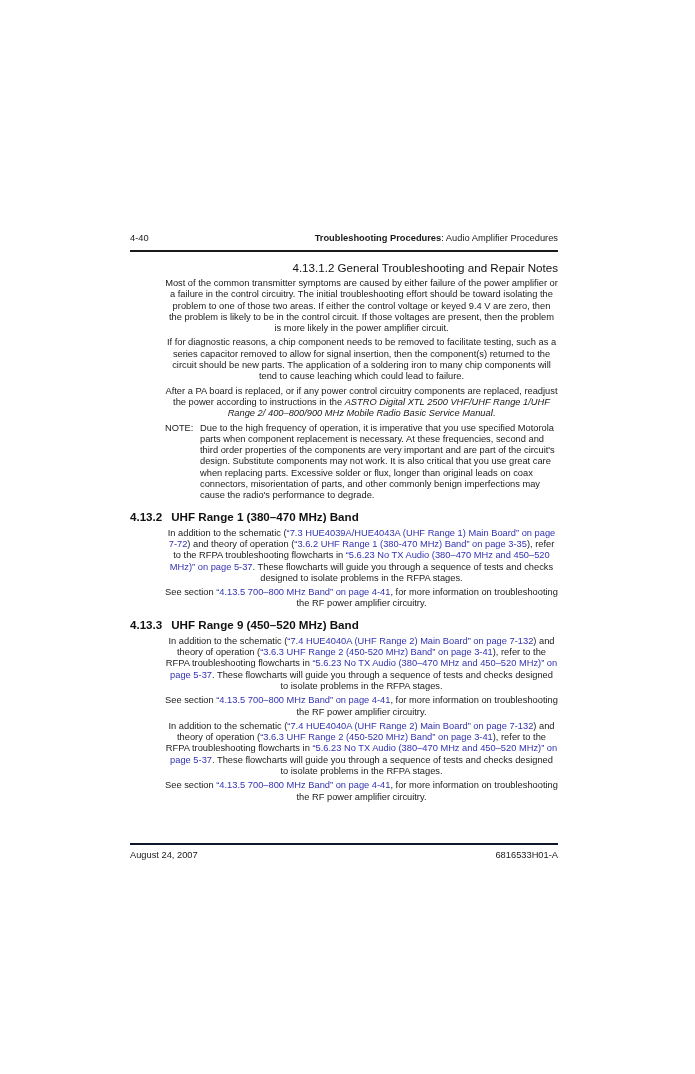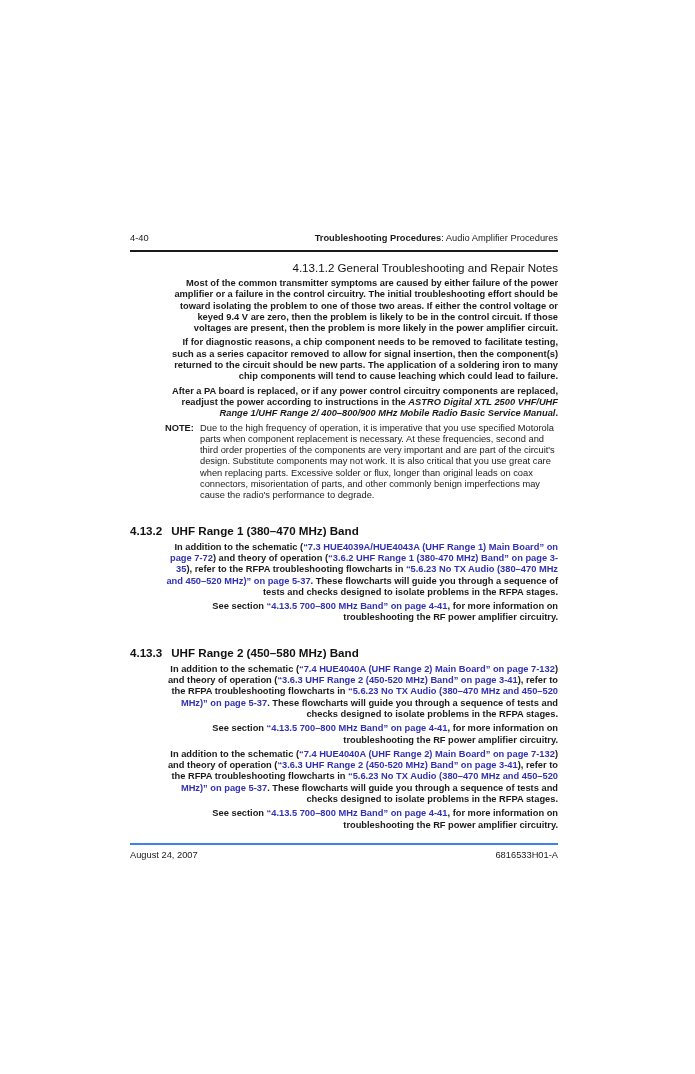--- a/index.html
+++ b/index.html
@@ -14,38 +14,38 @@
   
   .running-header{
     display:flex;justify-content:space-between;align-items:baseline;
     font-size:9.3px;line-height:11px;
     padding-bottom:6px;border-bottom:2px solid #1a1a1a;
   }
   .running-header .chapter b{font-weight:bold;text-align:center;}
   
   .h-light{font-size:11.6px;line-height:14px;font-weight:normal;margin:9px 0 3px 0;color:#111;text-align:right;}
   .h-bold{font-size:11.6px;line-height:14px;font-weight:bold;margin:8px 0 4px 0;color:#111;}
-  .h-bold .h-num{display:inline-block;margin-right:9px;margin-top:14px;}
+  .h-bold .h-num{display:inline-block;margin-right:9px;}
   
   .para{
     margin:0 0 3px 35px;width:393px;
-    font-size:9.3px;line-height:11.3px;text-align:right;font-weight:bold;
+    font-size:9.3px;line-height:11.3px;text-align:center;
   }
   .note{
     display:flex;margin:0 0 3px 35px;width:393px;
     font-size:9.3px;line-height:11.3px;
   }
-  .note-label{flex:0 0 35px;font-weight:bold;}
+  .note-label{flex:0 0 35px;font-weight:normal;}
   .note-body{flex:1;}
   .it{font-style:italic;}
   a.xref{color:var(--link,#3232b0);text-decoration:none;cursor:pointer;}
   
   .running-footer{
     position:absolute;left:130px;top:843px;width:428px;
-    border-top:2px solid #3b82f6;padding-top:5px;
+    border-top:2px solid #0f172a;padding-top:5px;
     display:flex;justify-content:space-between;
     font-size:9.3px;line-height:11px;
   }
 </style>
 </head>
 <body>
 
 <div class="page">
   <div class="content">
 
@@ -64,21 +64,21 @@
             <span class="note-label">NOTE:</span>
             <div class="note-body">Due to the high frequency of operation, it is imperative that you use specified Motorola parts when component replacement is necessary. At these frequencies, second and third order properties of the components are very important and are part of the circuit's design. Substitute components may not work. It is also critical that you use great care when replacing parts. Excessive solder or flux, longer than original leads on coax connectors, misorientation of parts, and other commonly benign imperfections may cause the radio's performance to degrade.</div>
           </div>
         </section>
         <section>
           <div class="h-bold"><span class="h-num">4.13.2</span><span>UHF Range 1 (380–470 MHz) Band</span></div>
           <div class="para"><span>In addition to the schematic (</span><a class="xref" href="#">“7.3 HUE4039A/HUE4043A (UHF Range 1) Main Board” on page 7-72</a><span>) and theory of operation (</span><a class="xref" href="#">“3.6.2 UHF Range 1 (380-470 MHz) Band” on page 3-35</a><span>), refer to the RFPA troubleshooting flowcharts in </span><a class="xref" href="#">“5.6.23 No TX Audio (380–470 MHz and 450–520 MHz)” on page 5-37</a><span>. These flowcharts will guide you through a sequence of tests and checks designed to isolate problems in the RFPA stages.</span></div>
           <div class="para"><span>See section </span><a class="xref" href="#">“4.13.5 700–800 MHz Band” on page 4-41</a><span>, for more information on troubleshooting the RF power amplifier circuitry.</span></div>
         </section>
         <section>
-          <div class="h-bold"><span class="h-num">4.13.3</span><span>UHF Range 2 (450–580 MHz) Band</span></div>
+          <div class="h-bold"><span class="h-num">4.13.3</span><span>UHF Range 9 (450–520 MHz) Band</span></div>
           <div class="para"><span>In addition to the schematic (</span><a class="xref" href="#">“7.4 HUE4040A (UHF Range 2) Main Board” on page 7-132</a><span>) and theory of operation (</span><a class="xref" href="#">“3.6.3 UHF Range 2 (450-520 MHz) Band” on page 3-41</a><span>), refer to the RFPA troubleshooting flowcharts in </span><a class="xref" href="#">“5.6.23 No TX Audio (380–470 MHz and 450–520 MHz)” on page 5-37</a><span>. These flowcharts will guide you through a sequence of tests and checks designed to isolate problems in the RFPA stages.</span></div>
           <div class="para"><span>See section </span><a class="xref" href="#">“4.13.5 700–800 MHz Band” on page 4-41</a><span>, for more information on troubleshooting the RF power amplifier circuitry.</span></div>
         </section>
         <section>
           <div class="para"><span>In addition to the schematic (</span><a class="xref" href="#">“7.4 HUE4040A (UHF Range 2) Main Board” on page 7-132</a><span>) and theory of operation (</span><a class="xref" href="#">“3.6.3 UHF Range 2 (450-520 MHz) Band” on page 3-41</a><span>), refer to the RFPA troubleshooting flowcharts in </span><a class="xref" href="#">“5.6.23 No TX Audio (380–470 MHz and 450–520 MHz)” on page 5-37</a><span>. These flowcharts will guide you through a sequence of tests and checks designed to isolate problems in the RFPA stages.</span></div>
           <div class="para"><span>See section </span><a class="xref" href="#">“4.13.5 700–800 MHz Band” on page 4-41</a><span>, for more information on troubleshooting the RF power amplifier circuitry.</span></div>
         </section>
       </main>
 
   </div>

